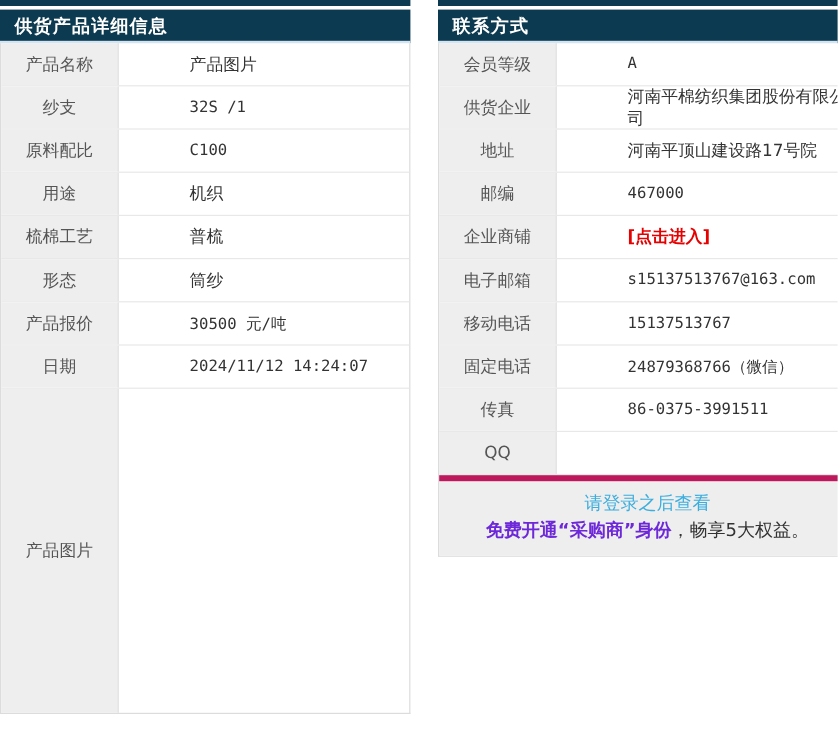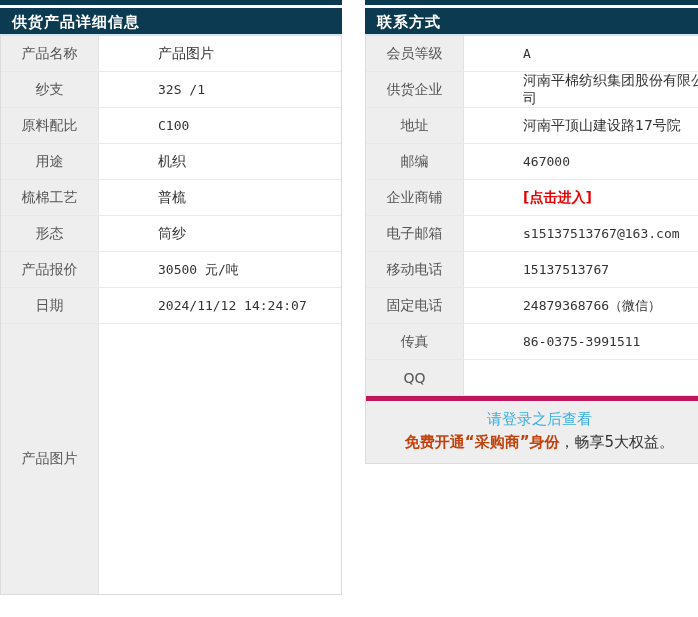--- a/index.html
+++ b/index.html
@@ -76,21 +76,21 @@
     color: #3baede;
     font-size: 15px;
     line-height: 23px;
     cursor: pointer;
   }
   .notice-promo {
     font-size: 15px;
     line-height: 23px;
     color: #333333;
   }
-  .notice-promo .red { color: #c2410c; font-weight: bold; cursor: pointer; }
+  .notice-promo .red { color: #6d28d9; font-weight: bold; cursor: pointer; }
 </style>
 </head>
 <body>
 
 <div class="page">
 
   <div class="panel panel-left">
     <div class="top-strip"></div>
     <div class="top-gap"></div>
     <div class="panel-header">供货产品详细信息</div>

